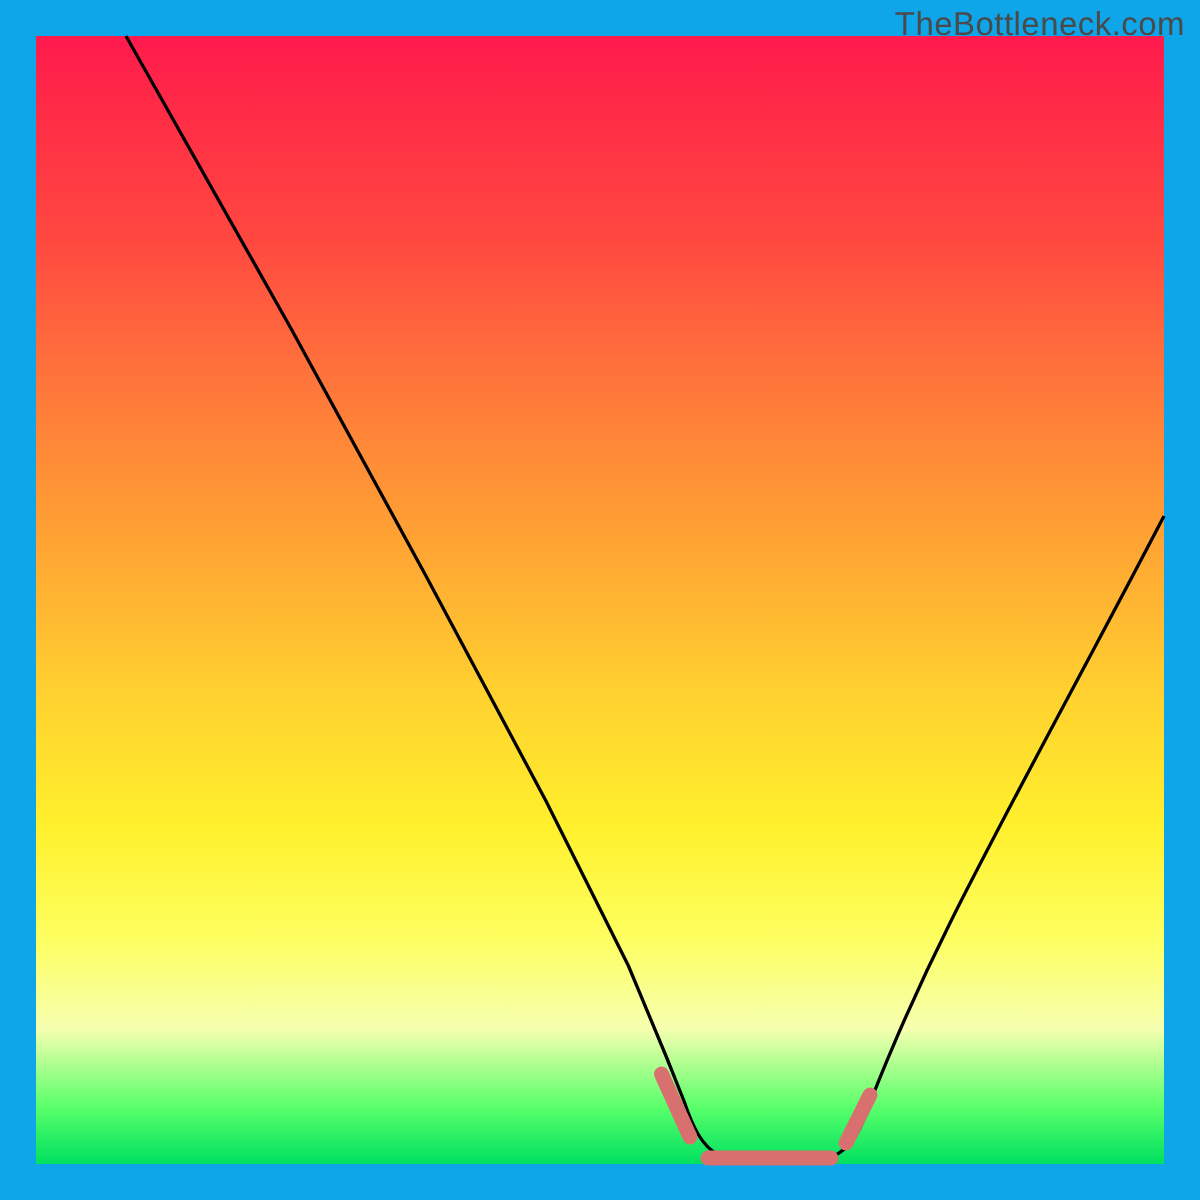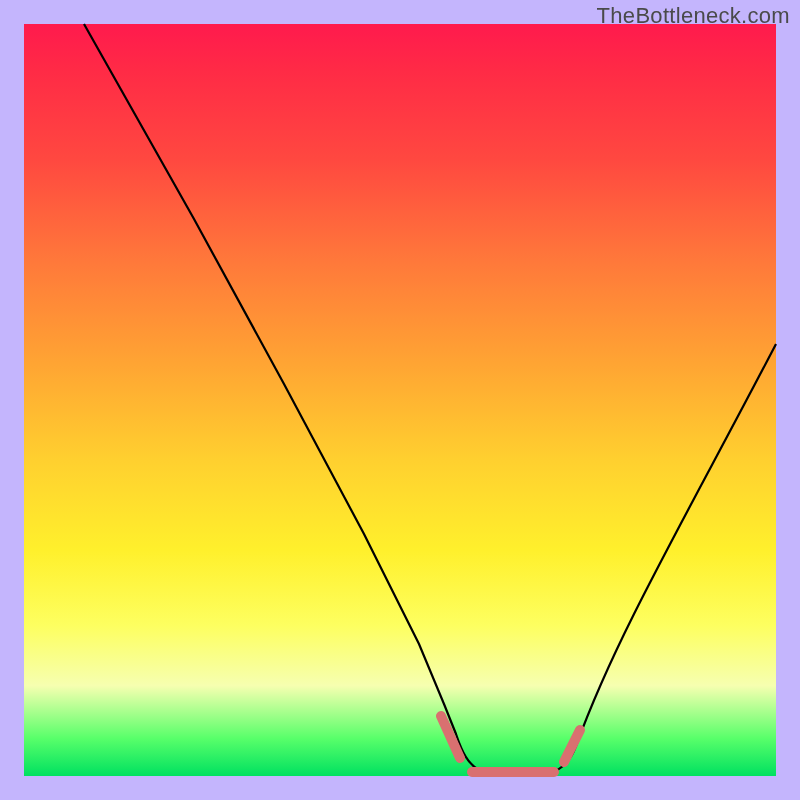--- a/index.html
+++ b/index.html
@@ -8,21 +8,21 @@
     width: 800px;
     height: 800px;
     background: #000;
     overflow: hidden;
     font-family: Arial, Helvetica, sans-serif;
   }
   .frame {
     position: relative;
     width: 800px;
     height: 800px;
-    background: #c4b5fd;
+    background: #0ea5e9;
   }
   .plot-area {
     position: absolute;
     left: 24px;
     top: 24px;
     width: 752px;
     height: 752px;
     
     background: linear-gradient(
       to bottom,

